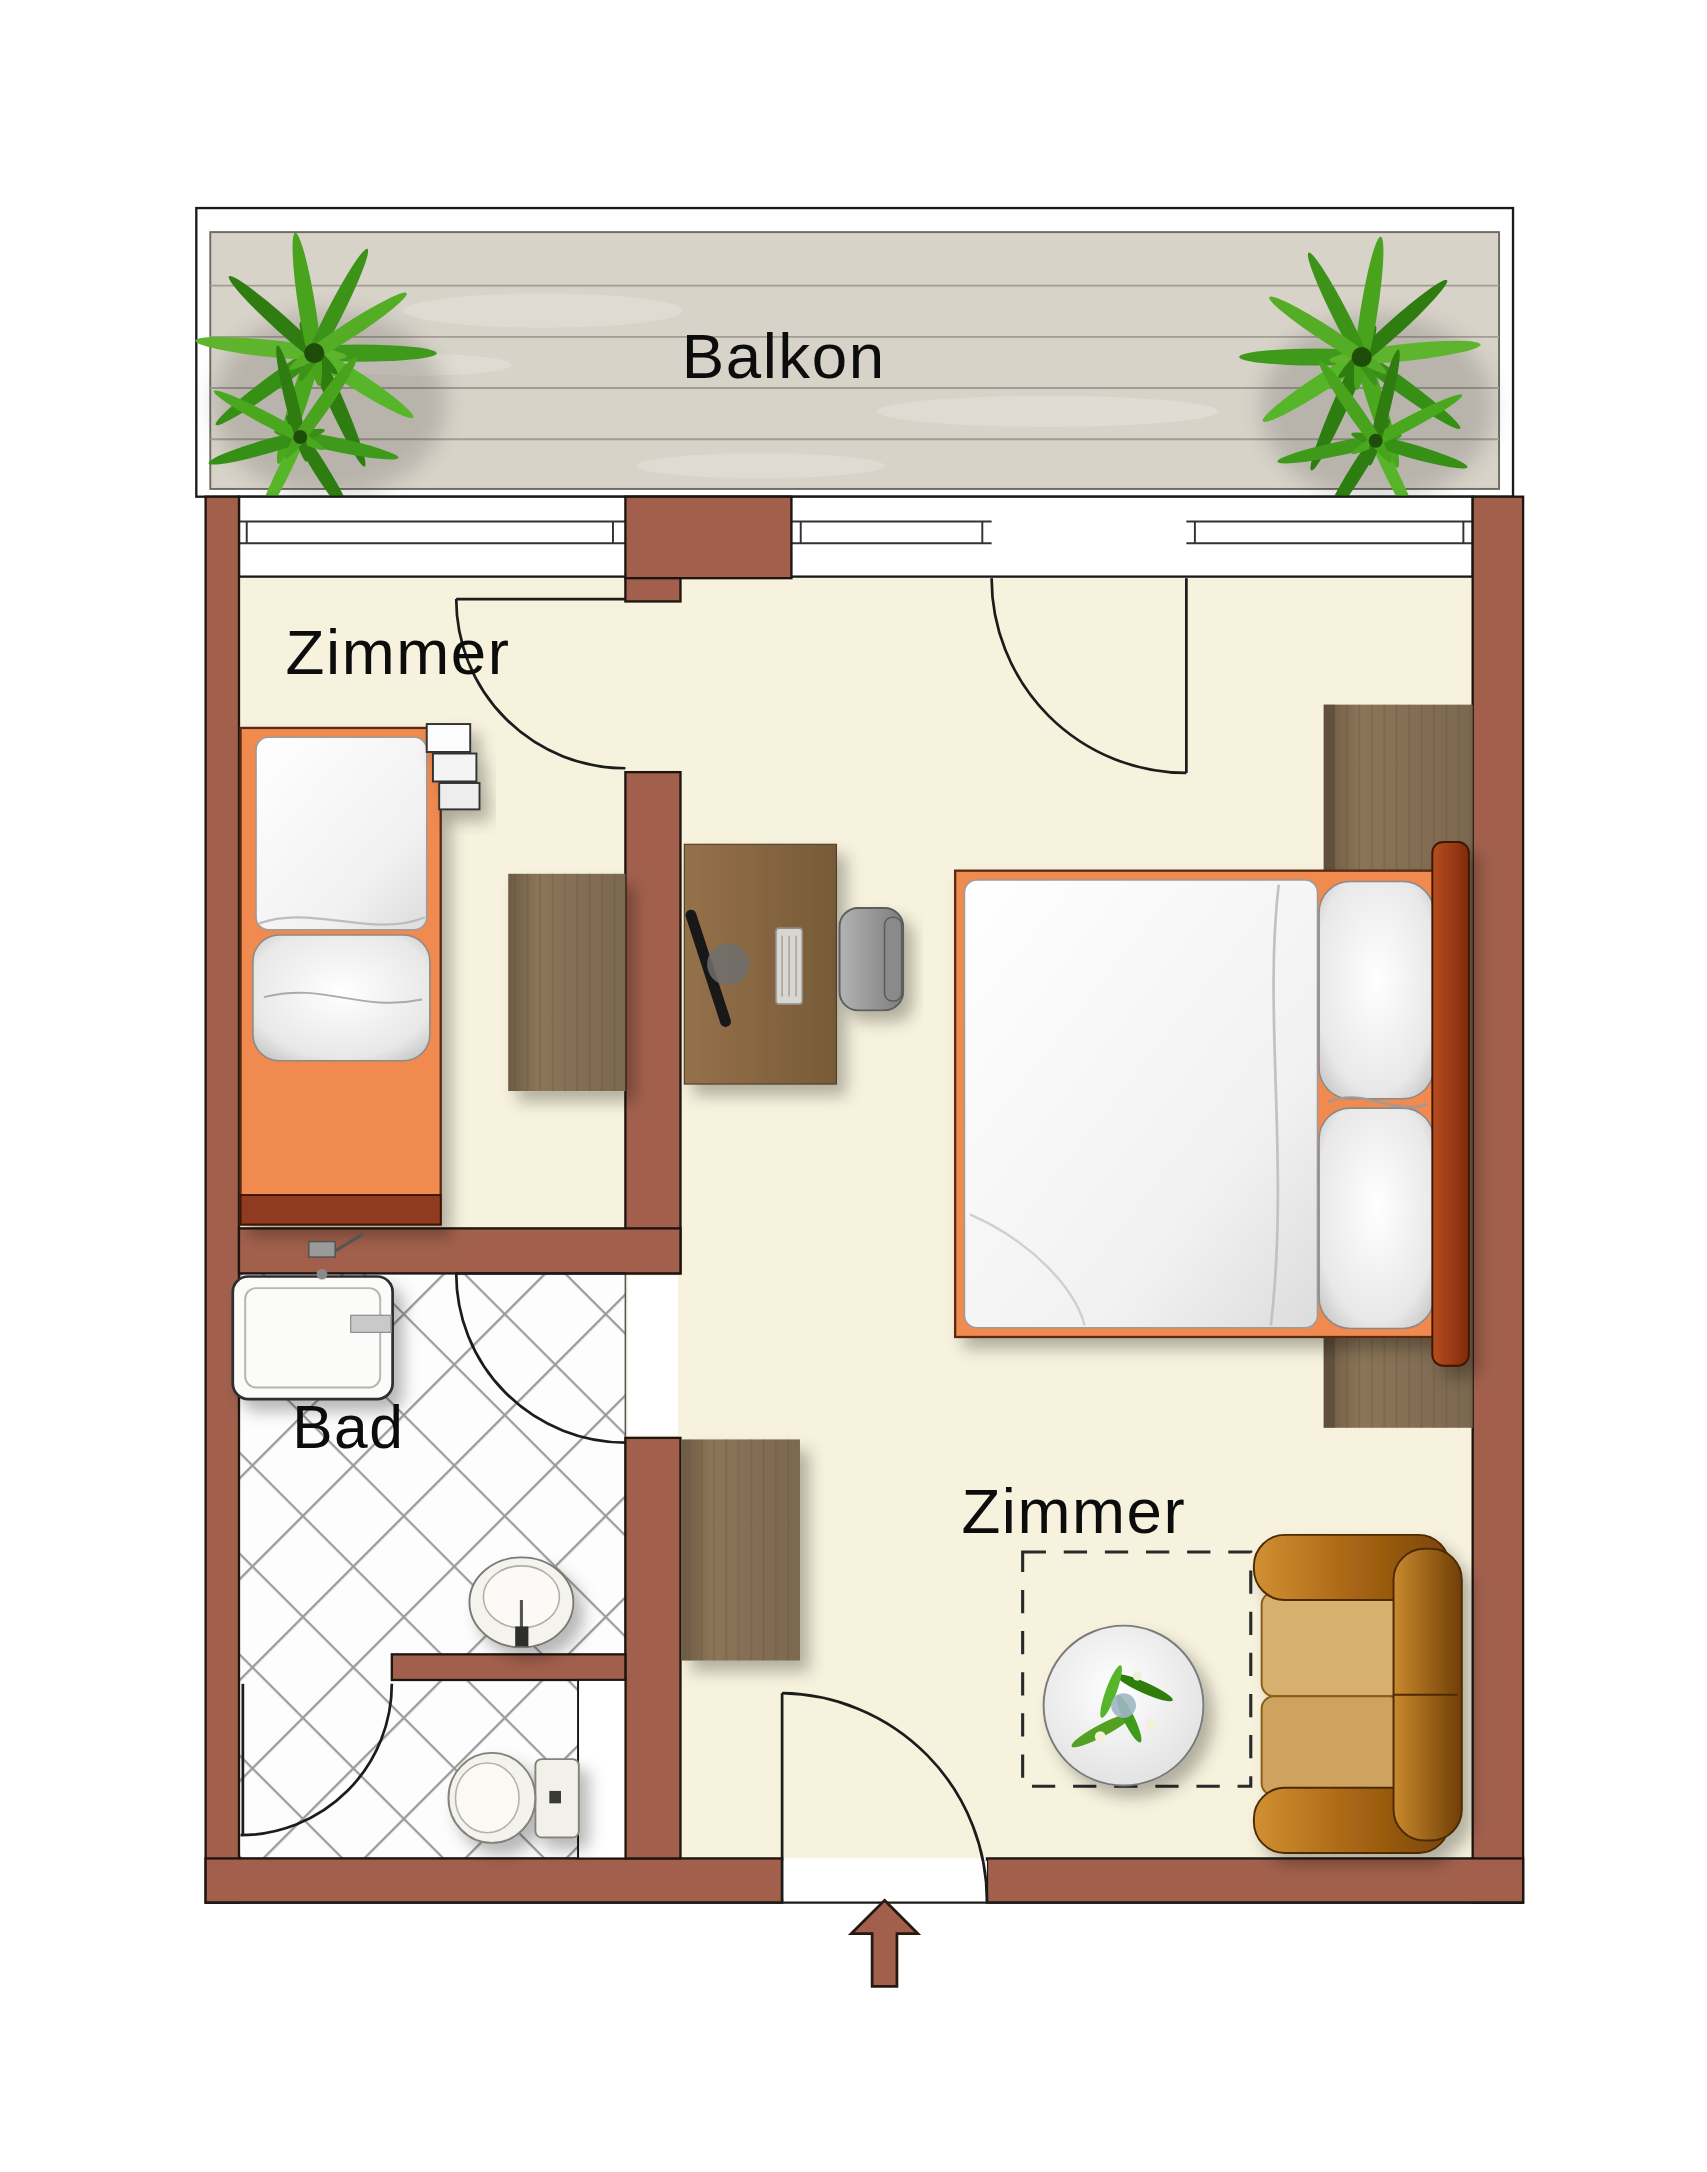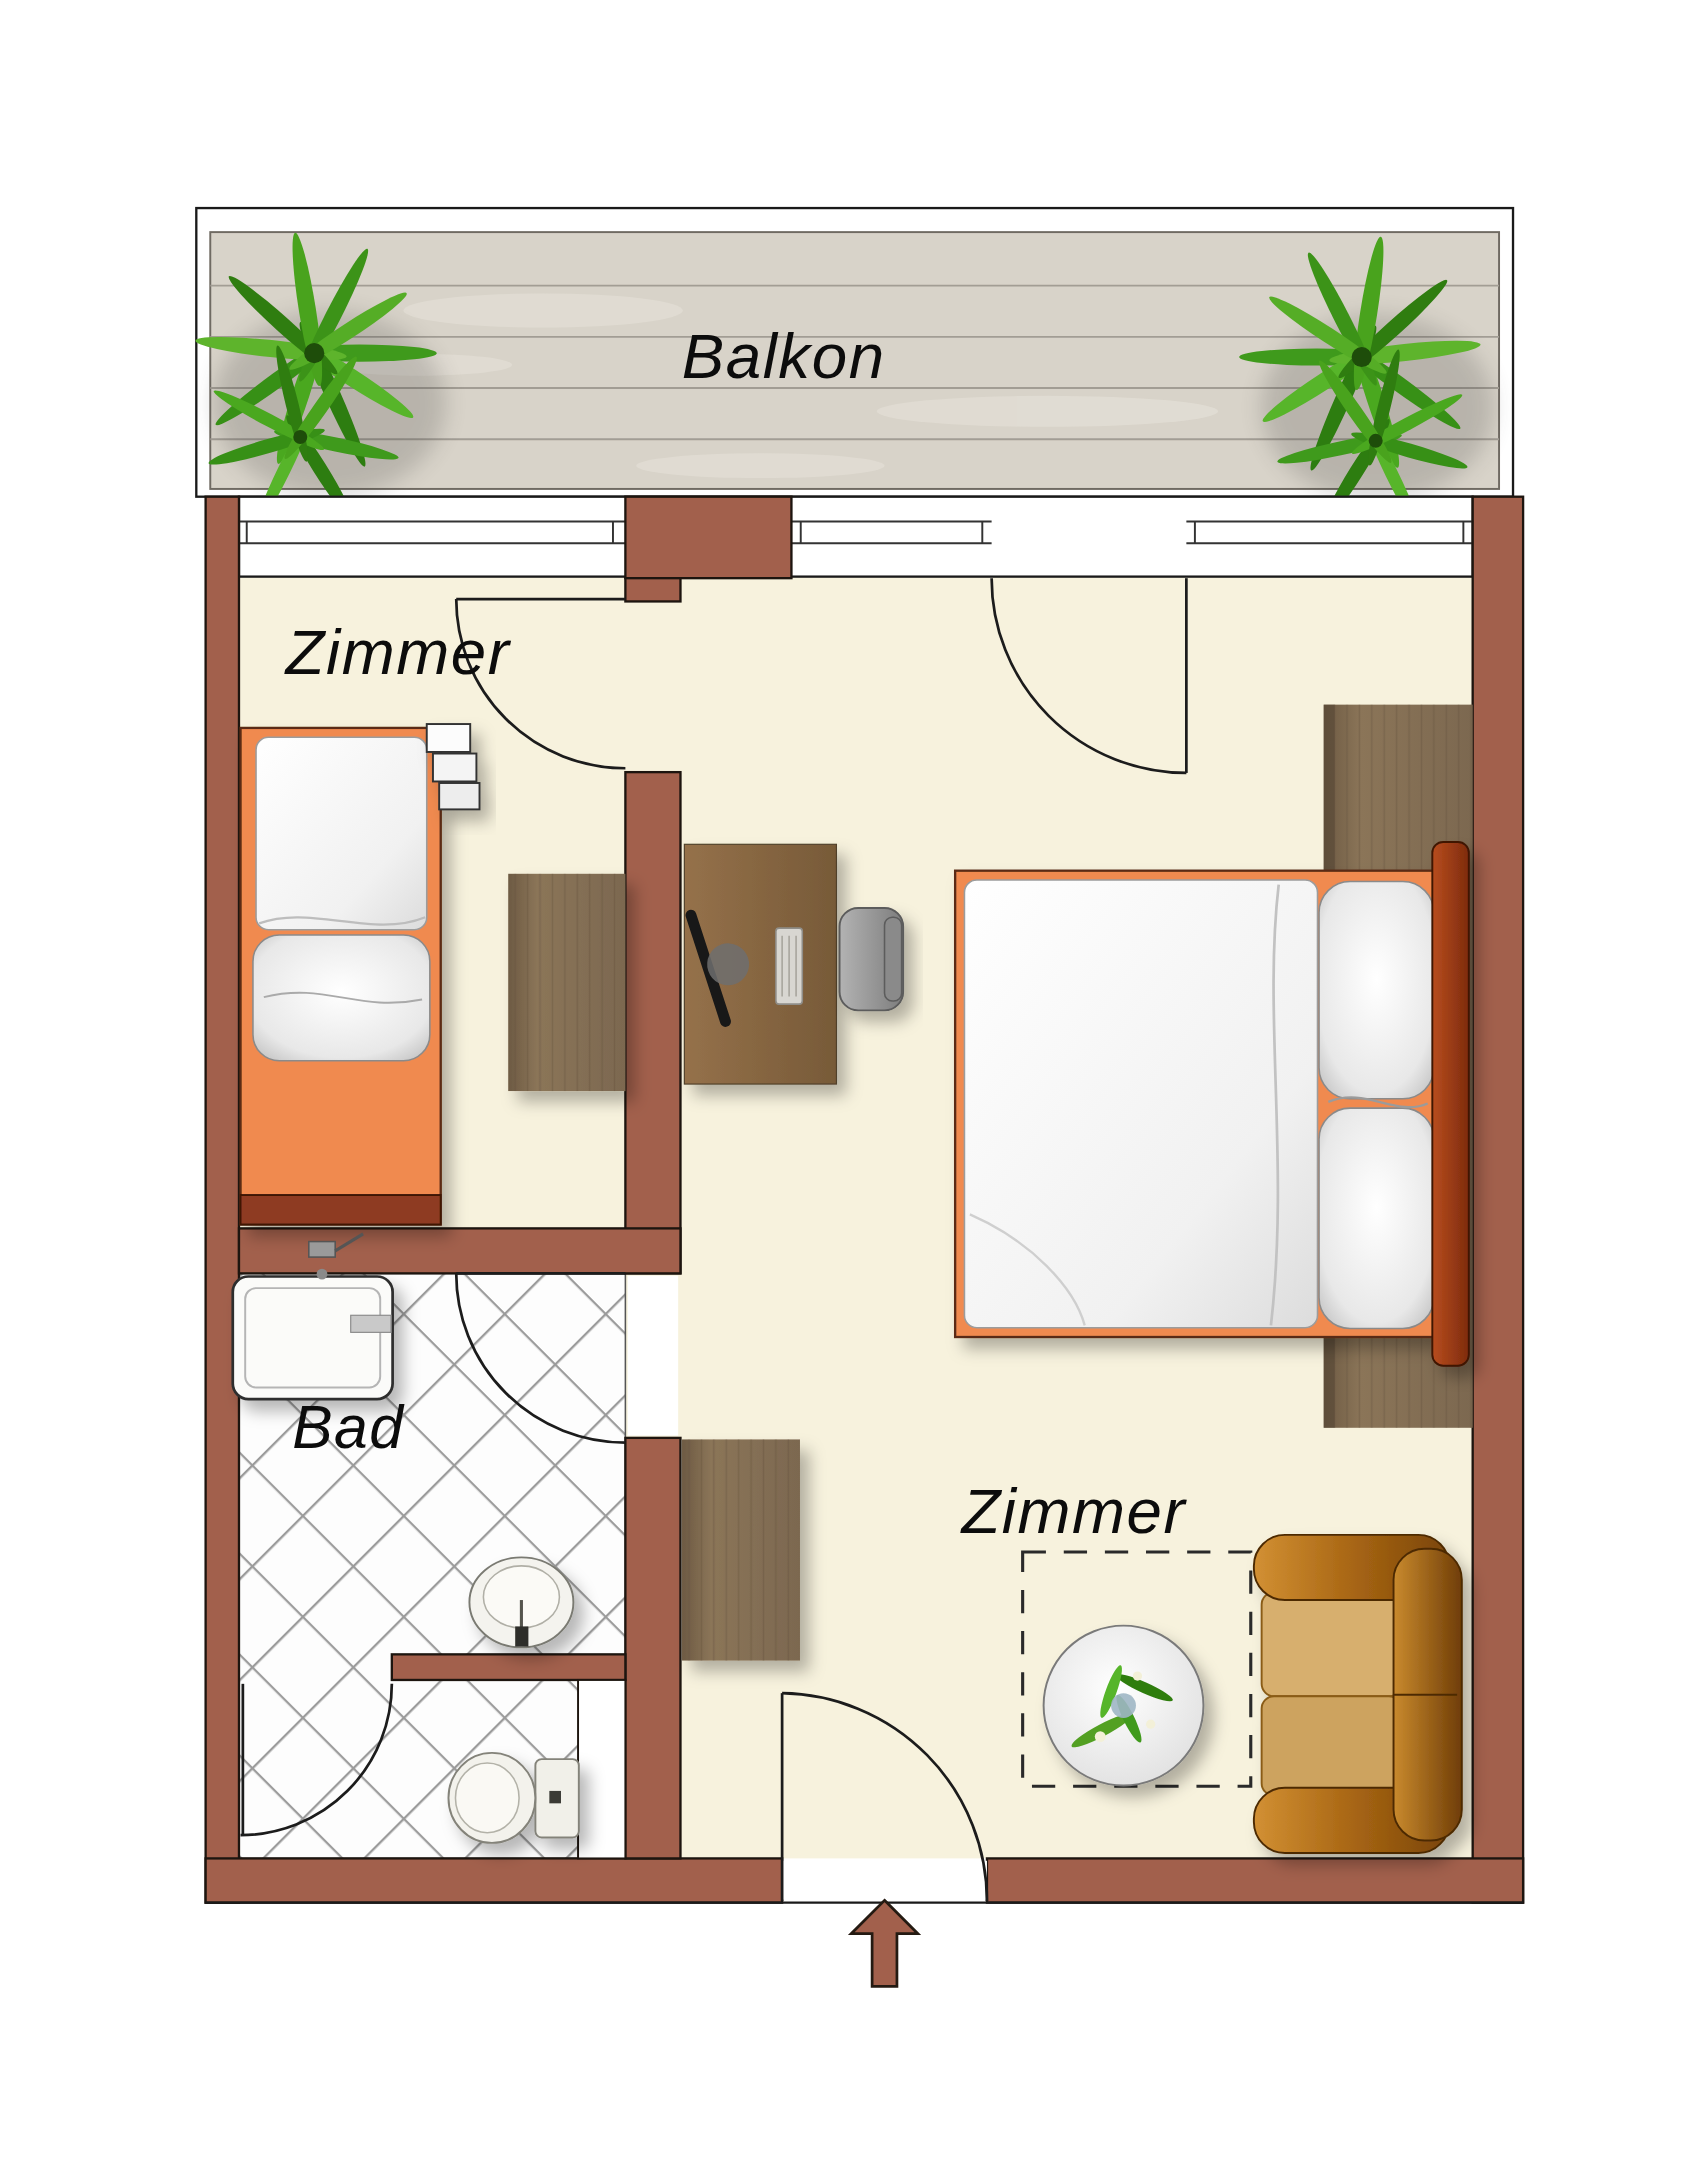--- a/index.html
+++ b/index.html
@@ -1,17 +1,17 @@
 <!DOCTYPE html>
 <html style="font-size:12.4px"><head>
 <meta charset="utf-8">
 <style>
   html,body{margin:0;padding:0;background:#ffffff;}
   body{font-family:"Liberation Sans", sans-serif;}
-  .stage{position:relative;width:1707px;height:2172px;background:#fff;overflow:hidden;font-style:italic;}
+  .stage{position:relative;width:1707px;height:2172px;background:#fff;overflow:hidden;}
   svg{display:block;}
   text{font-family:"Liberation Sans", sans-serif;fill:#0c0c0c;}
   .room-label{font-size:82px;letter-spacing:2px;}
   .bad-label{font-size:78px;letter-spacing:2px;}
 </style>
 </head>
 <body>
 
 <div class="stage">
 <svg width="1707" height="2172" viewBox="0 0 2200 2799">

